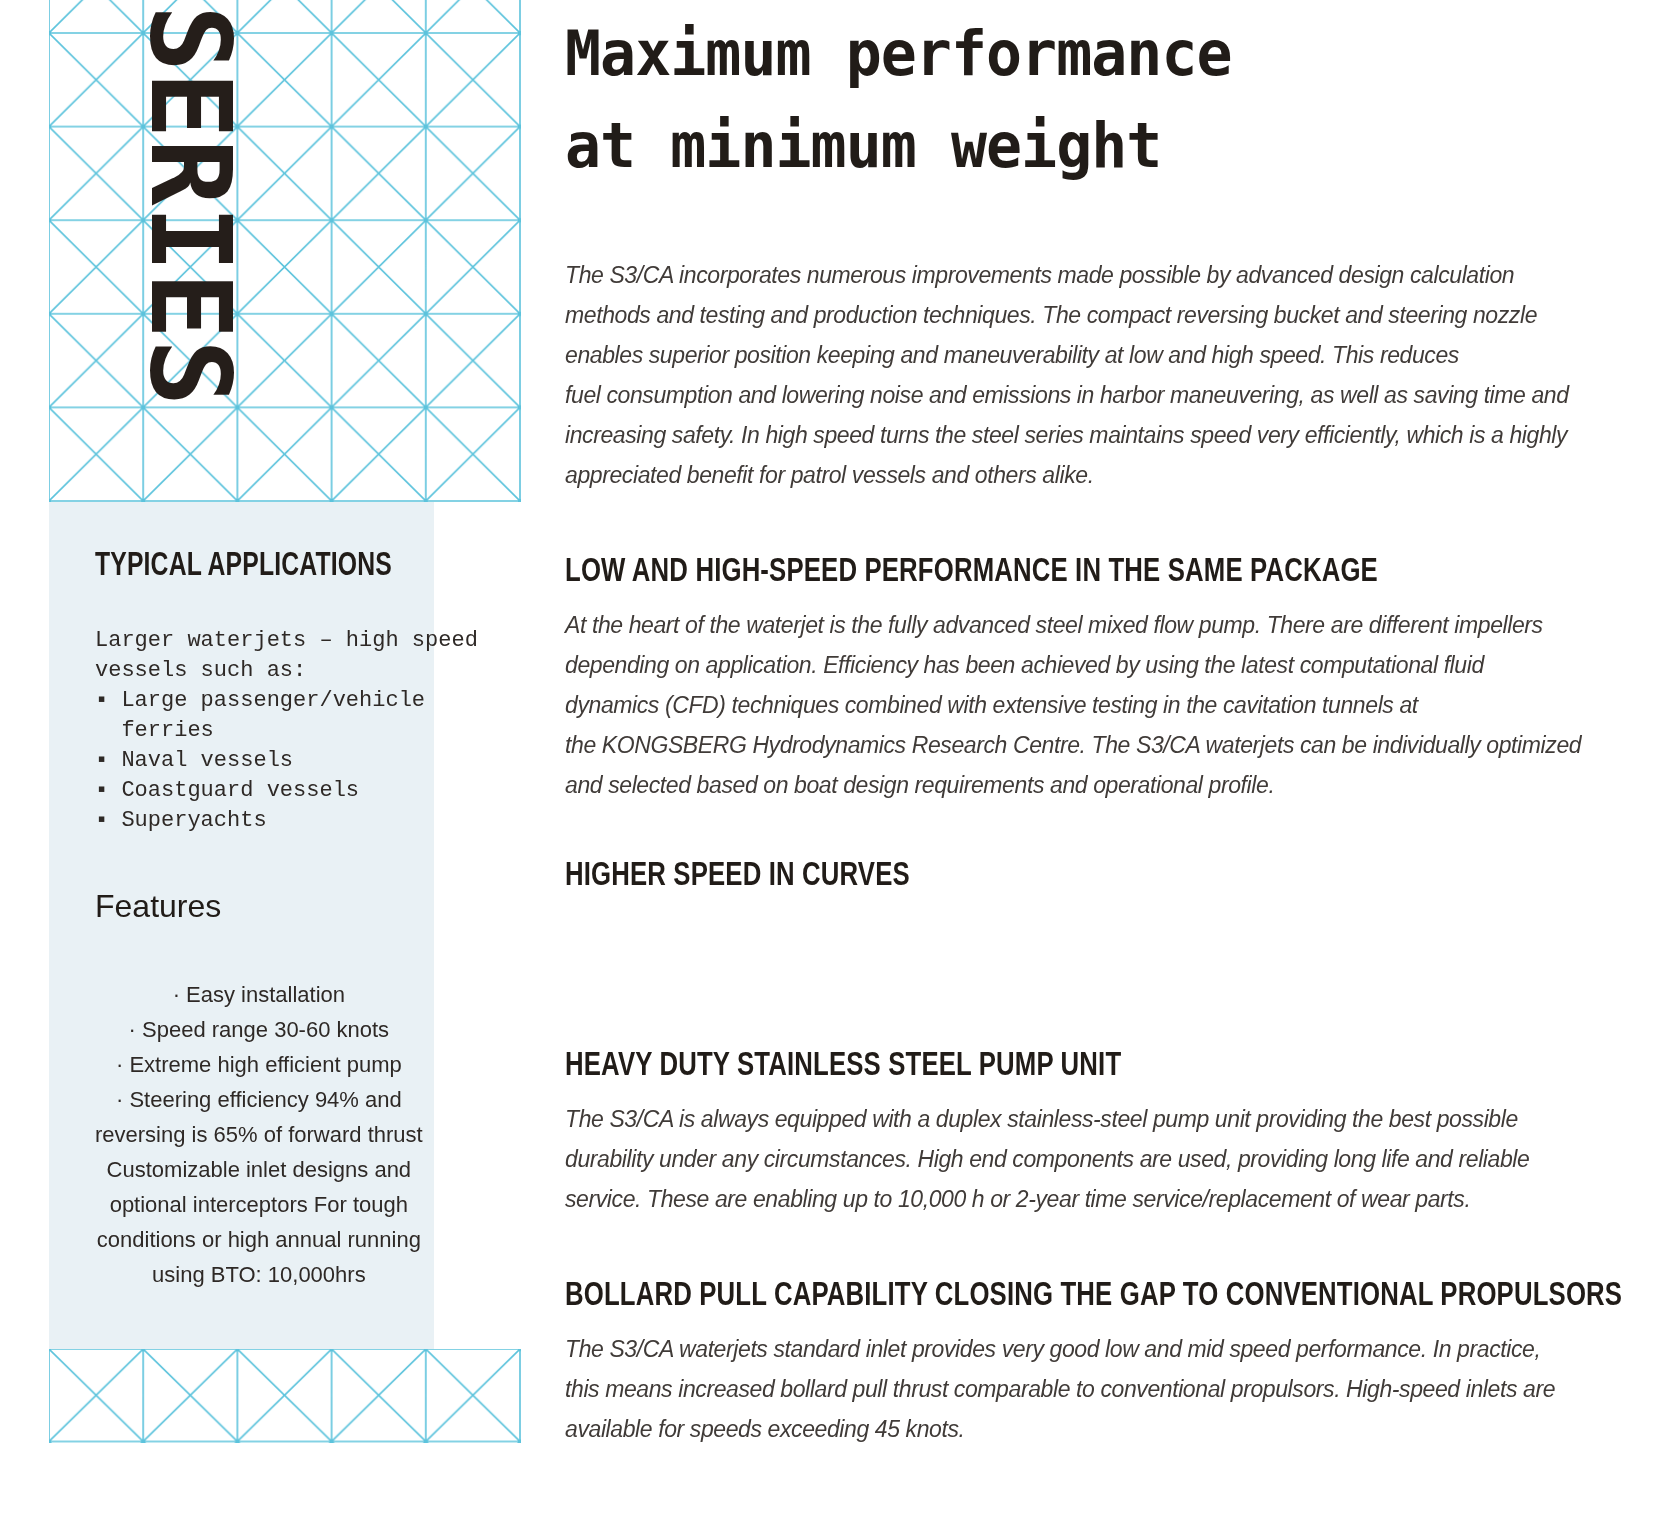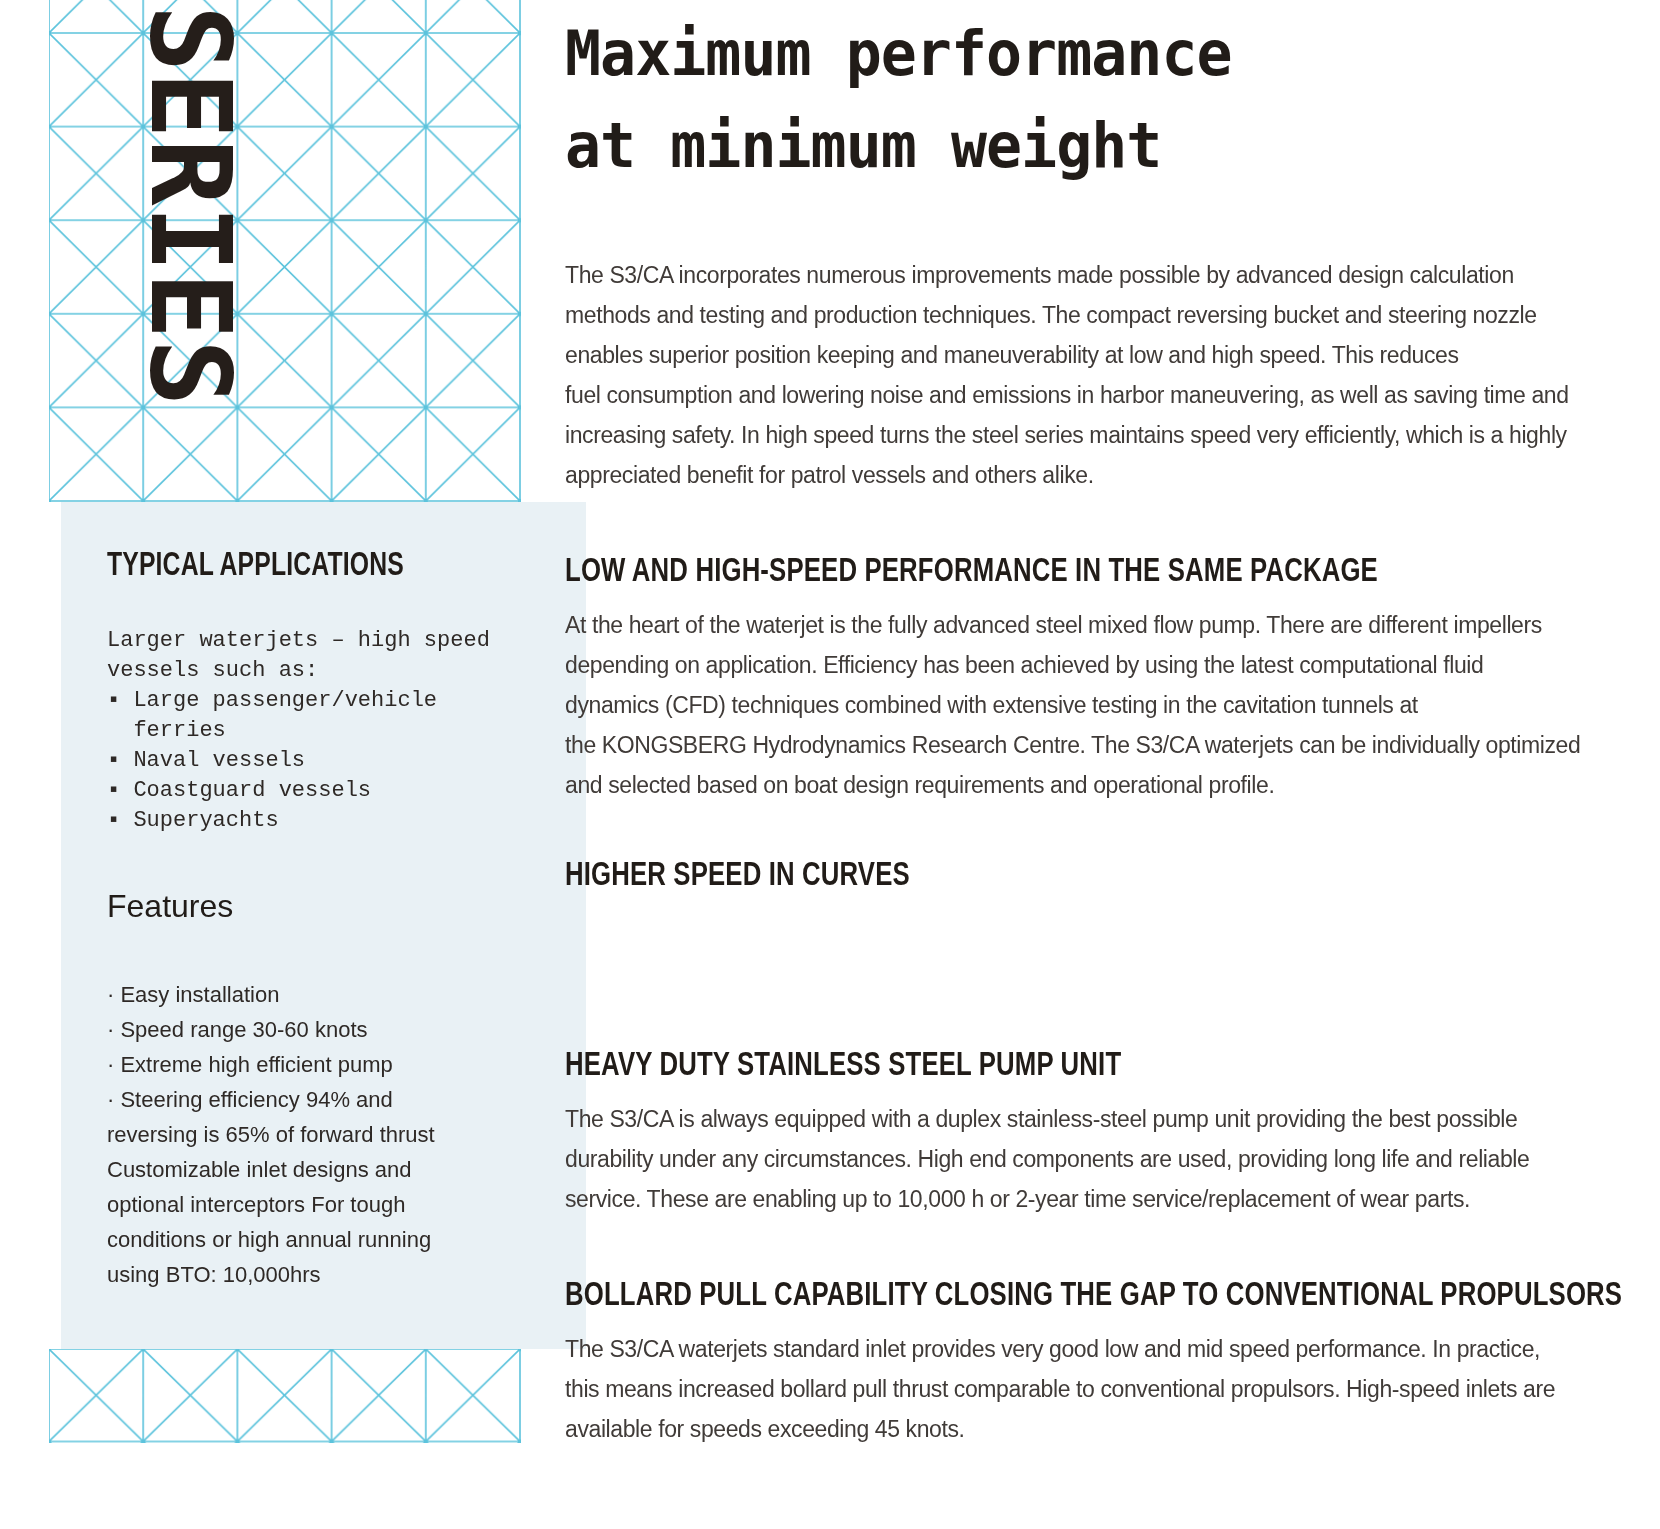--- a/index.html
+++ b/index.html
@@ -11,40 +11,40 @@
   .pattern path{stroke:var(--pattern-blue,#5cc3dc);}
   .pattern-top{top:0;}
   .pattern-bottom{top:1349px;}
 
   .series{position:absolute;left:143px;top:5px;width:95px;height:500px;
           writing-mode:vertical-rl;
           font-family:"DejaVu Sans Mono",monospace;font-weight:700;
           font-size:111px;line-height:95px;letter-spacing:0;
           color:#251e1a;}
 
-  .panel{position:absolute;left:49px;top:502px;width:525px;height:847px;
-         background:var(--panel-bg,#e9f1f5);margin-left:12px;}
+  .panel{position:absolute;left:49px;top:502px;width:385px;height:847px;
+         background:var(--panel-bg,#e9f1f5);}
   .panel > *{position:absolute;left:46px;}
   .apps-heading{top:43px;margin:0;font-size:33px;line-height:38px;font-weight:700;
                 color:var(--ink-heading,#211c18);letter-spacing:.2px;
                 transform:scaleX(.75);transform-origin:0 50%;white-space:nowrap;}
   .apps-list{top:124px;font-family:Liberation Mono, monospace;
              font-size:22px;line-height:30px;color:var(--ink-mono,#2e2926);}
   .features-heading{top:387px;margin:0;font-size:32px;line-height:34px;font-weight:400;
                     color:var(--ink-heading,#211c18);}
-  .features-list{top:475px;font-size:22px;line-height:35px;color:var(--ink-mono,#2e2926);}
+  .features-list{top:475px;font-size:22px;line-height:35px;color:var(--ink-mono,#2e2926);text-align:center;}
 
   
   .main{position:absolute;left:565px;top:0;width:1060px;}
   .main > *{position:absolute;left:0;}
   .title{top:8px;margin:0;font-family:"DejaVu Sans Mono",monospace;font-weight:700;
          font-size:63px;line-height:92px;color:var(--ink-heading,#211c18);
          letter-spacing:-1px;transform:scaleX(.95);transform-origin:0 0;}
   .body-text{font-size:23px;line-height:40px;letter-spacing:-.4px;
-             color:var(--ink-body,#403b38);}
+             color:var(--ink-body,#403b38);font-style:italic;}
   .intro{top:255px;}
   .sec h2{margin:0 0 16px 0;font-size:33px;line-height:38px;font-weight:700;
           color:var(--ink-heading,#211c18);letter-spacing:.2px;
           transform:scaleX(.78);transform-origin:0 50%;white-space:nowrap;}
   .sec-1{top:551px;} .sec-2{top:855px;} .sec-3{top:1045px;} .sec-4{top:1275px;}
 
   .ln{white-space:pre;}
 </style>
 </head>
 <body>

